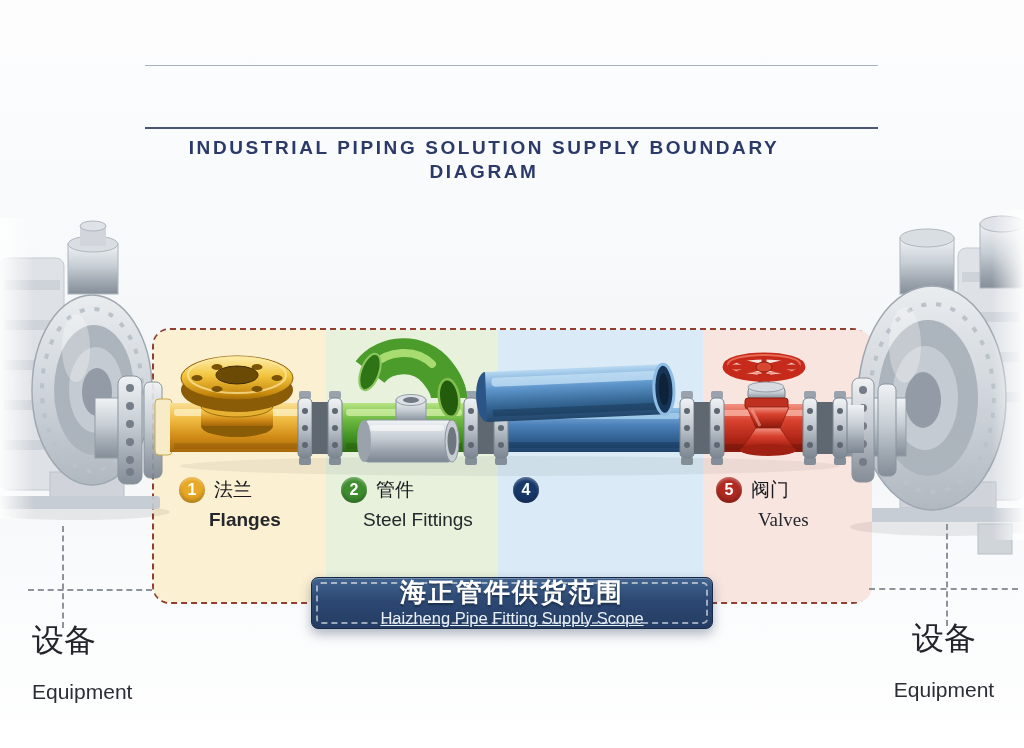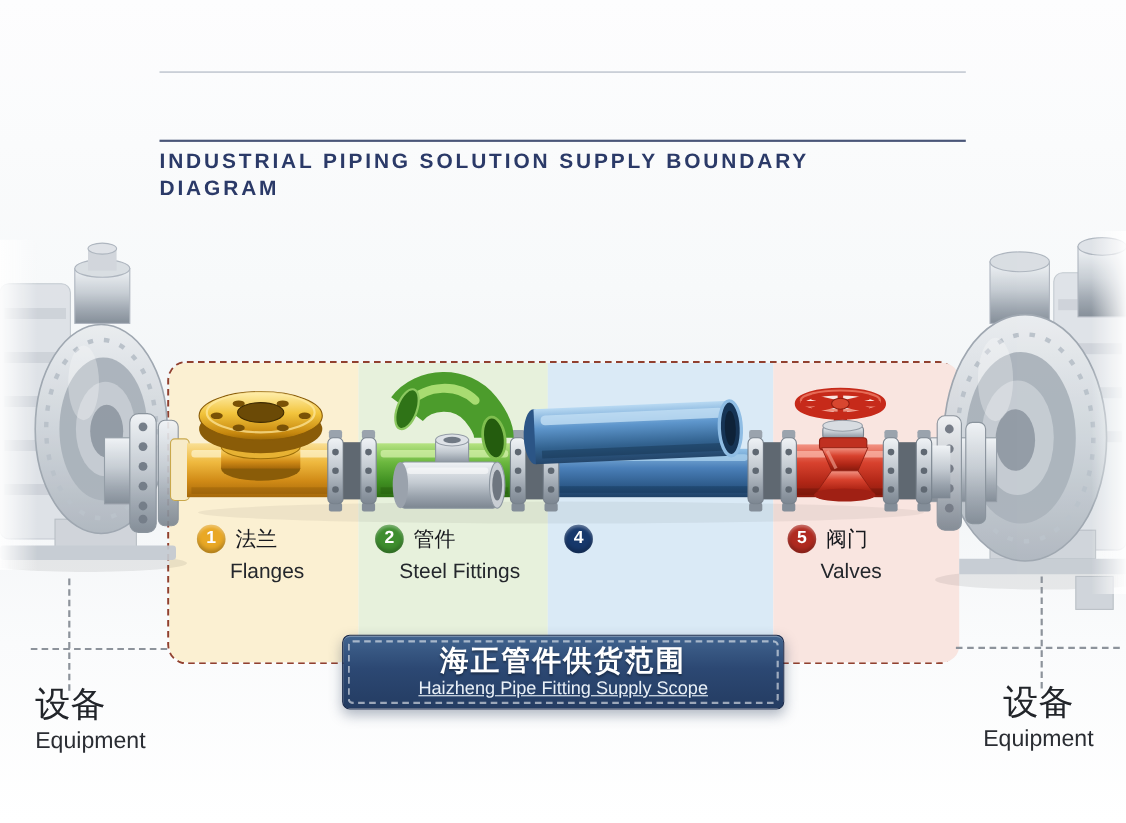--- a/index.html
+++ b/index.html
@@ -11,21 +11,21 @@
   }
   .abs{position:absolute;}
   
   .rule-top{left:145px;top:65px;width:733px;border-top:1px solid #A9B2BF;}
   .rule-mid{left:145px;top:127px;width:733px;border-top:2px solid #4A5678;}
   .title-zh{
     left:145px;top:78px;width:708px;text-align:center;
     font-size:33px;font-weight:700;color:#2B3A68;line-height:42px;letter-spacing:1px;
   }
   .title-en{
-    left:145px;top:136px;width:678px;text-align:left;
+    left:145px;top:136px;width:678px;text-align:center;
     font-size:19px;font-weight:600;color:#2B3A68;letter-spacing:2.6px;line-height:24px;
   }
   
   .scope-box{
     left:152px;top:328px;width:718px;height:276px;
     border:2px dashed #91402F;border-radius:18px;z-index:1;
   }
   .panel{position:absolute;top:0;bottom:0;}
   .panel-flanges {left:0;   width:172px;background:#FBF0D2;border-radius:15px 0 0 15px;}
   .panel-fittings{left:172px;width:172px;background:#E7F1DC;}
@@ -36,27 +36,27 @@
   .sec-row{display:flex;align-items:center;gap:9px;}
   .badge{
     width:26px;height:26px;border-radius:50%;flex:0 0 26px;
     color:#fff;font-size:16px;font-weight:700;line-height:26px;text-align:center;
     box-shadow:inset 0 -3px 4px rgba(0,0,0,.25), inset 0 2px 3px rgba(255,255,255,.35);
   }
   .badge-1{background:#E9A825;} .badge-2{background:#3E8E2F;}
   .badge-4{background:#17386B;} .badge-5{background:#B02A20;}
   .sec-zh{font-size:19px;font-weight:400;color:#17191E;white-space:nowrap;}
   .sec-en{font-size:19px;font-weight:500;color:#24272C;line-height:23px;margin-top:5px;}
-  #sec1{left:179px;top:477px;} #sec1 .sec-en{margin-left:30px;}
+  #sec1{left:179px;top:477px;} #sec1 .sec-en{margin-left:30px;font-weight:bold;}
   #sec2{left:341px;top:477px;} #sec2 .sec-en{margin-left:22px;}
   #sec4{left:513px;top:477px;} #sec4 .sec-en{margin-left:1px;width:150px;}
-  #sec5{left:716px;top:477px;} #sec5 .sec-en{margin-left:30px;}
+  #sec5{left:716px;top:477px;} #sec5 .sec-en{margin-left:42px;font-family:Liberation Serif, serif;}
   
   .banner{
-    left:311px;top:577px;width:402px;height:68px;z-index:4;border-radius:7px;
+    left:311px;top:577px;width:402px;height:52px;z-index:4;border-radius:7px;
     background:linear-gradient(180deg,#41648F 0%,#2C4873 45%,#243C62 100%);
     border:1px solid #19294A;
     box-shadow:0 5px 12px rgba(30,50,80,.35), inset 0 1px 0 rgba(255,255,255,.28);
   }
   .banner-inner{
     position:absolute;inset:4px;border:2px dashed rgba(255,255,255,.55);border-radius:5px;
     display:flex;flex-direction:column;align-items:center;justify-content:center;
   }
   .banner-zh{font-size:26px;font-weight:700;color:#FFFFFF;letter-spacing:2px;line-height:30px;
              text-shadow:0 2px 2px rgba(0,0,0,.35);}
@@ -65,21 +65,21 @@
   .dim{z-index:3;}
   .dim-v{border-left:2px dashed #8D939B;width:0;}
   .dim-h{border-top:2px dashed #8D939B;height:0;}
   #dim-vl{left:62px;top:526px;height:102px;}
   #dim-vr{left:946px;top:524px;height:102px;}
   #dim-hl{left:28px;top:589px;width:124px;}
   #dim-hr{left:869px;top:588px;width:149px;}
   
   .equip{z-index:3;color:#22252A;}
   .equip-zh{font-size:32px;font-weight:400;line-height:30px;}
-  .equip-en{font-size:21px;font-weight:500;color:#2A2D33;line-height:25px;margin-top:6px;}
+  .equip-en{font-size:21px;font-weight:500;color:#2A2D33;line-height:25px;margin-top:24px;}
   #equip-left{left:32px;top:625px;}
   #equip-right{left:884px;top:623px;width:120px;text-align:center;}
   
   #art{position:absolute;left:0;top:0;z-index:2;pointer-events:none;}
 </style>
 </head>
 <body>
 
 <div id="canvas">
 

